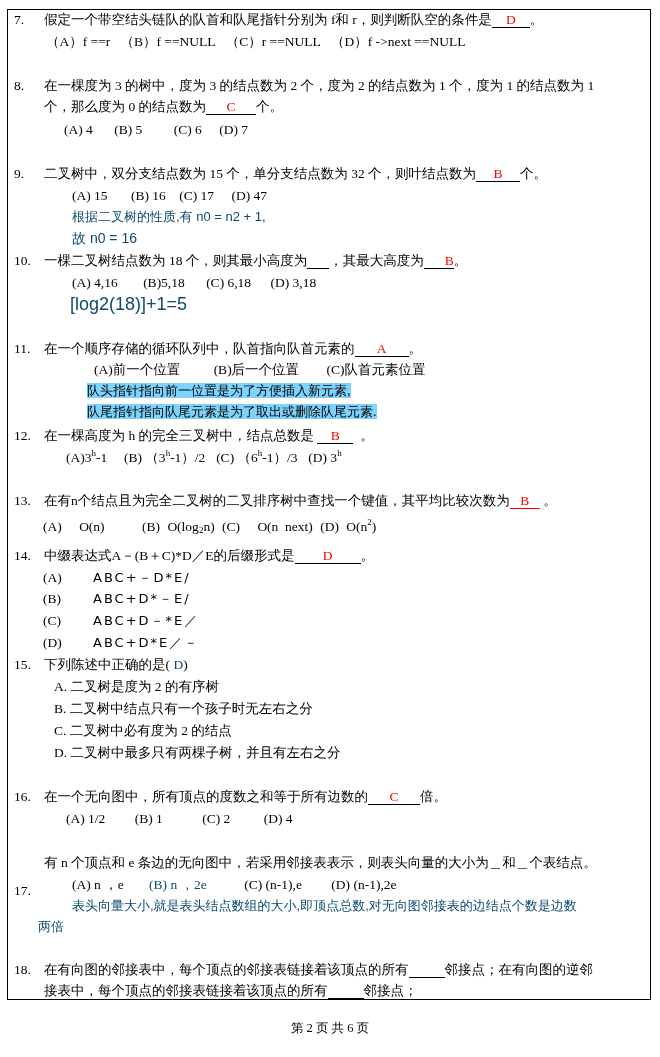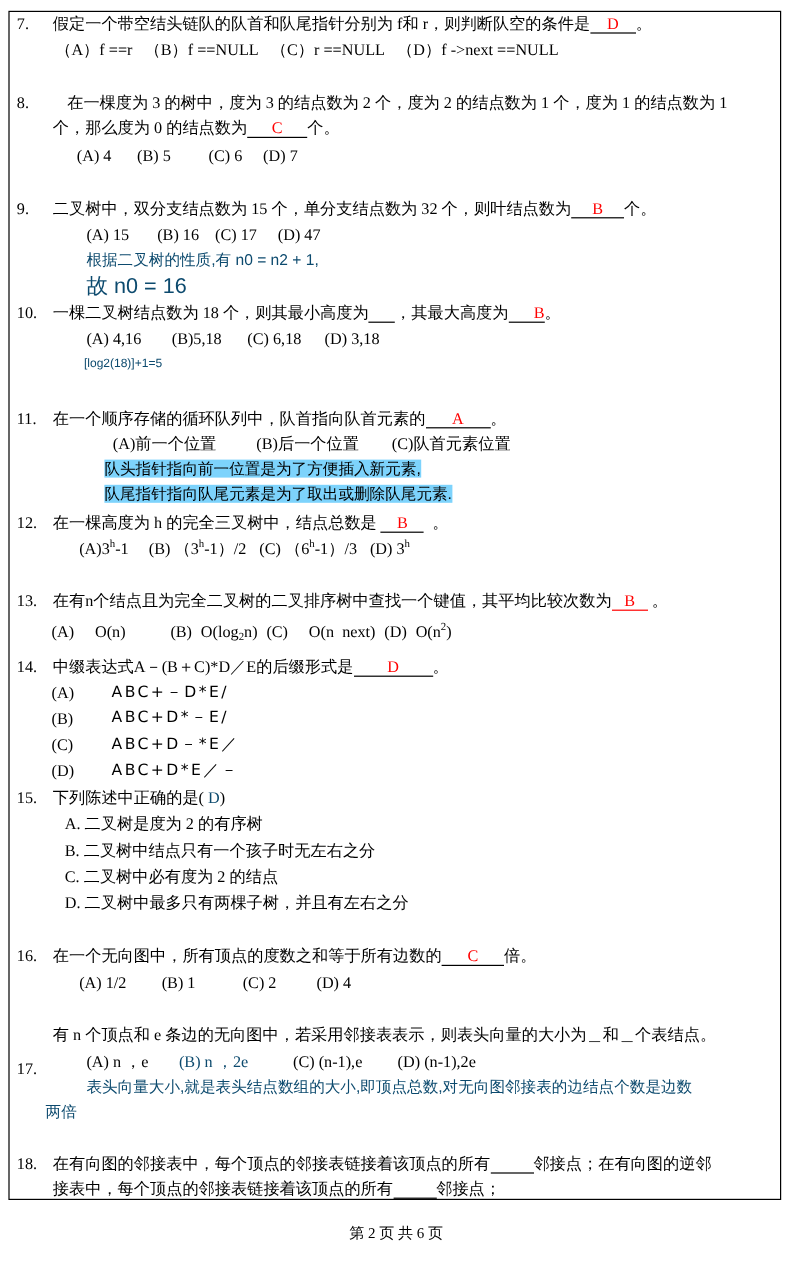--- a/index.html
+++ b/index.html
@@ -42,21 +42,21 @@
   <div class="line" style="top:33px; left:46px;">
     <span>（A）f ==r</span>&nbsp;&nbsp;
     <span>（B）f ==NULL</span>&nbsp;&nbsp;
     <span>（C）r ==NULL</span>&nbsp;&nbsp;
     <span>（D）f -&gt;next ==NULL</span>
   </div>
 </div>
 
 <div>
   <div class="line" style="top:77px; left:14px;"><span>8.</span></div>
-  <div class="line" style="top:77px; left:44px;margin-left:12px;"><span>在一棵度为 3 的树中，度为 3 的结点数为 2 个，度为 2 的结点数为 1 个，度为 1 的结点数为 1</span></div>
+  <div class="line" style="top:77px; left:44px;"><span>在一棵度为 3 的树中，度为 3 的结点数为 2 个，度为 2 的结点数为 1 个，度为 1 的结点数为 1</span></div>
   <div class="line" style="top:98px; left:44px;">
     <span>个，那么度为 0 的结点数为</span><span class="blank" style="width:50px;"><span class="red">C</span></span><span>个。</span>
   </div>
   <div class="line" style="top:121px; left:64px;">
     <span>(A)   4</span>
     <span style="display:inline-block;width:18px;"></span><span>(B) 5</span>
     <span style="display:inline-block;width:28px;"></span><span>(C) 6</span>
     <span style="display:inline-block;width:14px;"></span><span>(D) 7</span>
   </div>
 </div>
@@ -66,35 +66,35 @@
   <div class="line" style="top:165px; left:44px;">
     <span>二叉树中，双分支结点数为 15 个，单分支结点数为 32 个，则叶结点数为</span><span class="blank" style="width:44px;"><span class="red">B</span></span><span>个。</span>
   </div>
   <div class="line" style="top:187px; left:72px;">
     <span>(A)   15</span>
     <span style="display:inline-block;width:20px;"></span><span>(B) 16</span>
     <span style="display:inline-block;width:10px;"></span><span>(C) 17</span>
     <span style="display:inline-block;width:14px;"></span><span>(D) 47</span>
   </div>
   <div class="line red sans" style="top:208px; left:72px; font-size:13px;">根据二叉树的性质,有 n0 = n2 + 1,</div>
-  <div class="line red sans" style="top:229px; left:72px; font-size:18px;">故 n0 = 16</div>
+  <div class="line red sans" style="top:229px; left:72px; font-size:14px;">故 n0 = 16</div>
 </div>
 
 <div>
   <div class="line" style="top:252px; left:14px;"><span>10.</span></div>
   <div class="line" style="top:252px; left:44px;">
     <span>一棵二叉树结点数为 18 个，则其最小高度为</span><span class="blank" style="width:22px;">&nbsp;</span><span>，其最大高度为</span><span class="blank" style="width:30px; text-align:right;"><span class="red">B</span></span><span>。</span>
   </div>
   <div class="line" style="top:274px; left:72px;">
     <span>(A) 4,16</span>
     <span style="display:inline-block;width:22px;"></span><span>(B)5,18</span>
     <span style="display:inline-block;width:18px;"></span><span>(C) 6,18</span>
     <span style="display:inline-block;width:16px;"></span><span>(D) 3,18</span>
   </div>
-  <div class="line red sans" style="top:295px; left:70px; font-size:10px;">[log2(18)]+1=5</div>
+  <div class="line red sans" style="top:295px; left:70px; font-size:18px;">[log2(18)]+1=5</div>
 </div>
 
 <div>
   <div class="line" style="top:340px; left:14px;"><span>11.</span></div>
   <div class="line" style="top:340px; left:44px;">
     <span>在一个顺序存储的循环队列中，队首指向队首元素的</span><span class="blank" style="width:54px;"><span class="red">A</span></span><span>。</span>
   </div>
   <div class="line" style="top:361px; left:94px;">
     <span>(A)前一个位置</span>
     <span style="display:inline-block;width:30px;"></span><span>(B)后一个位置</span>

